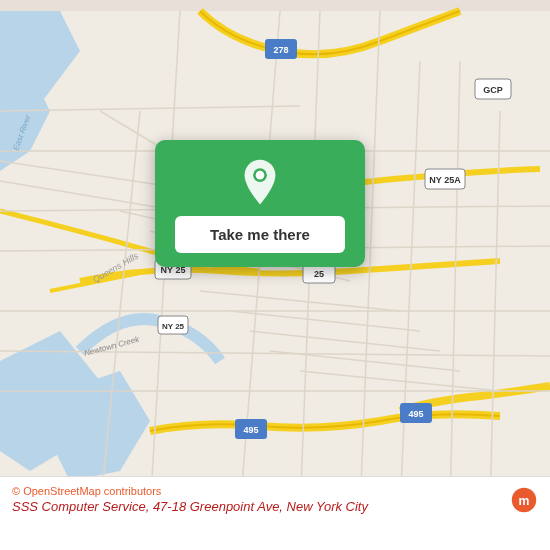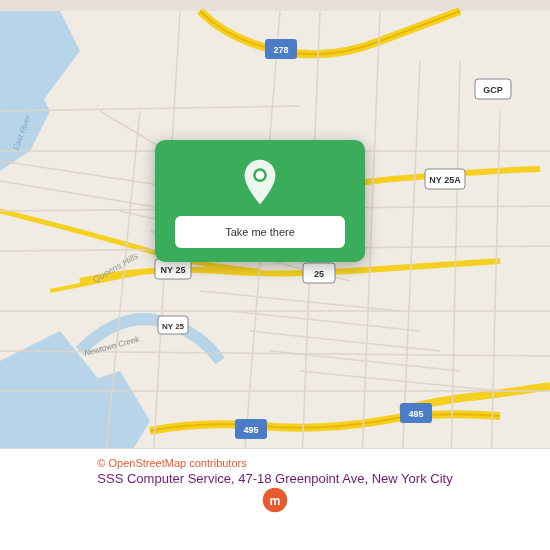--- a/index.html
+++ b/index.html
@@ -46,47 +46,47 @@
       height: 48px;
       margin-bottom: 10px;
     }
 
     #take-me-there-btn {
       background: white;
       color: #333;
       border: none;
       border-radius: 6px;
       padding: 10px 22px;
-      font-size: 11px;
-      font-weight: 400;
+      font-size: 15px;
+      font-weight: 700;
       cursor: pointer;
       width: 100%;
       text-align: center;
     }
 
     
     #bottom-bar {
       position: absolute;
       bottom: 0;
       left: 0;
       width: 100%;
       background: white;
       padding: 8px 12px;
       display: flex;
       align-items: center;
       justify-content: space-between;
       border-top: 1px solid #ddd;
       font-size: 12px;
-      flex-direction: column;
     }
 
     #address-text {
-      color: #701a75;
+      color: #b91c1c;
       font-size: 13px;
       flex: 1;
+      font-style: italic;
     }
 
     #osm-credit {
       color: #e95b2e;
       font-size: 11px;
       margin-bottom: 2px;
     }
 
     #moovit-logo {
       display: flex;

